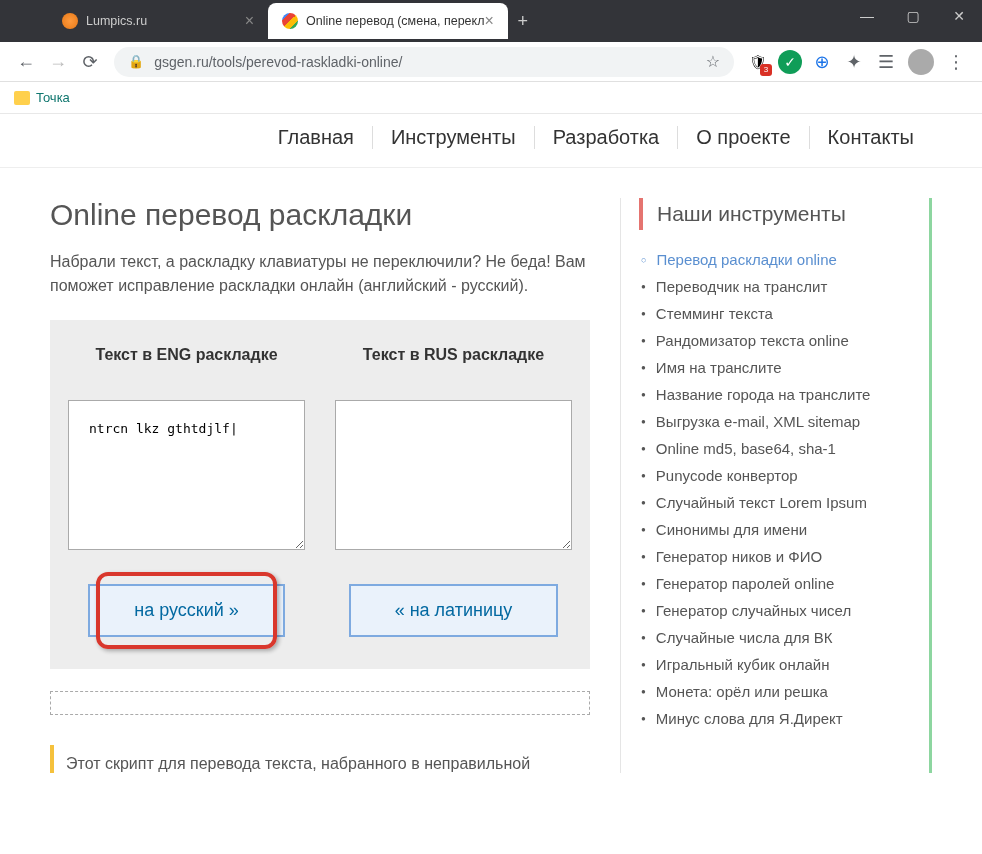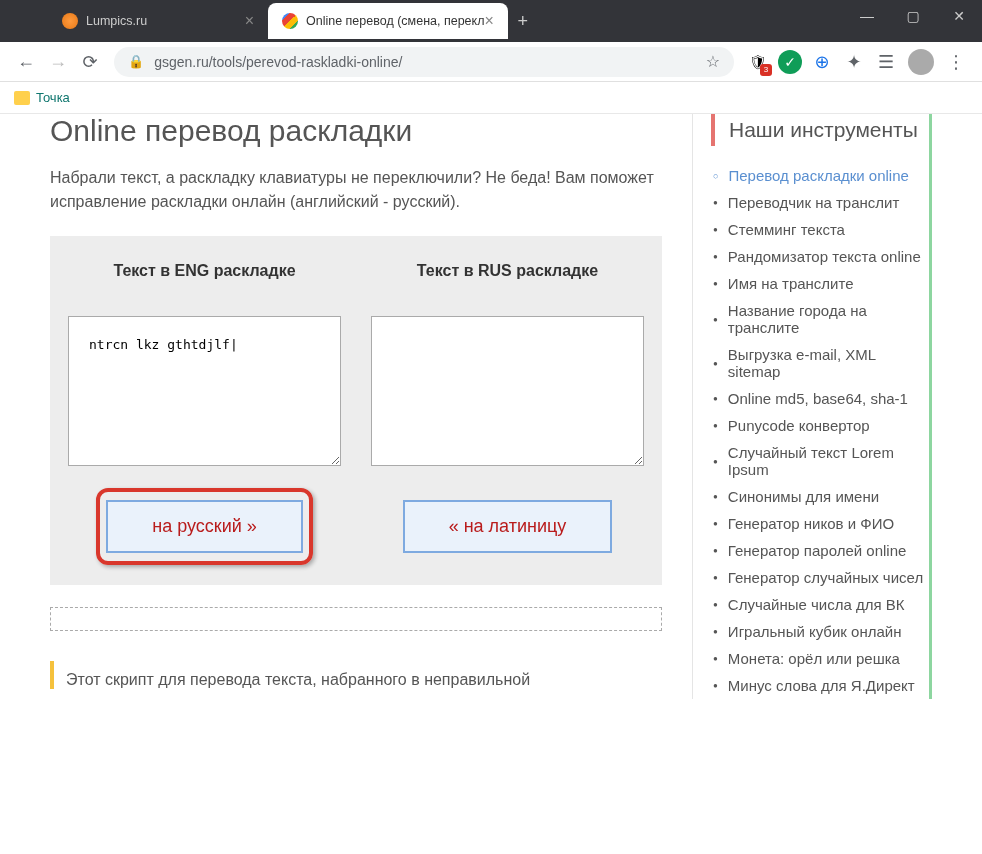--- a/index.html
+++ b/index.html
@@ -48,28 +48,28 @@
     .intro { font-size: 16px; color: #555; line-height: 1.5; margin-bottom: 22px; }
     
     .tool-box { background: #ededed; padding: 26px 18px 32px; }
     .cols { display: flex; gap: 30px; }
     .col { flex: 1; }
     .col-label { text-align: center; font-size: 16px; color: #333; margin-bottom: 36px; font-weight: bold; }
     textarea { width: 100%; height: 150px; border: 1px solid #aaa; padding: 20px; font-family: monospace; font-size: 13px; resize: both; }
     
     .btn-row { display: flex; gap: 30px; margin-top: 30px; justify-content: center; }
     .btn-wrap { flex: 1; display: flex; justify-content: center; position: relative; }
-    .btn { padding: 14px 44px; border: 2px solid #7eaae0; background: #eaf2fb; color: #b91c1c; font-size: 18px; cursor: pointer; font-family: inherit; }
+    .btn { padding: 14px 44px; border: 2px solid #7eaae0; background: #eaf2fb; color: #0369a1; font-size: 18px; cursor: pointer; font-family: inherit; }
     .highlight-box { position: absolute; border: 4px solid #d9372c; border-radius: 12px; box-shadow: 2px 2px 4px rgba(0,0,0,0.3); top: -12px; left: 28px; right: 28px; bottom: -12px; pointer-events: none; }
     
     .dotted-box { margin-top: 22px; border: 1px dashed #aaa; height: 24px; }
     .footer-text { margin-top: 30px; font-size: 16px; color: #555; border-left: 4px solid #f5c13c; padding-left: 12px; padding-top: 10px; }
     
     
-    .sidebar { width: 240px; border-left: 1px solid #e5e5e5; padding-left: 18px; border-right: 3px solid #8dd6a0; }
+    .sidebar { width: 312px; border-left: 1px solid #e5e5e5; padding-left: 18px; border-right: 3px solid #8dd6a0; }
     .side-header { font-size: 21px; color: #555; border-left: 4px solid #e57470; padding-left: 14px; padding-top: 4px; padding-bottom: 4px; margin-bottom: 16px; }
     .side-list { list-style: none; }
     .side-list li { padding: 5px 0 5px 2px; font-size: 15px; color: #555; cursor: pointer; display: flex; align-items: center; }
     .side-list li::before { content: "●"; font-size: 8px; margin-right: 10px; color: #555; }
     .side-list li.active { color: #5a8fd0; }
     .side-list li.active::before { content: "○"; color: #5a8fd0; font-size: 9px; }
     
     
     .viewport::-webkit-scrollbar { width: 16px; }
     .viewport::-webkit-scrollbar-track { background: #f1f1f1; }
@@ -117,20 +117,27 @@
 
 <div class="bookmarks">
   <div class="bm-item">
     <div class="bm-folder"></div>
     <span>Точка</span>
   </div>
 </div>
 
 <div class="viewport">
   <div class="page">
+    <nav class="nav-menu">
+      <span class="nav-item">Главная</span>
+      <span class="nav-item">Инструменты</span>
+      <span class="nav-item">Разработка</span>
+      <span class="nav-item">О проекте</span>
+      <span class="nav-item">Контакты</span>
+    </nav>
 
     <div class="content-wrap">
       <div class="main">
         <h1>Online перевод раскладки</h1>
         <p class="intro">Набрали текст, а раскладку клавиатуры не переключили? Не беда! Вам поможет исправление раскладки онлайн (английский - русский).</p>
 
         <div class="tool-box">
           <div class="cols">
             <div class="col">
               <div class="col-label">Текст в ENG раскладке</div>

